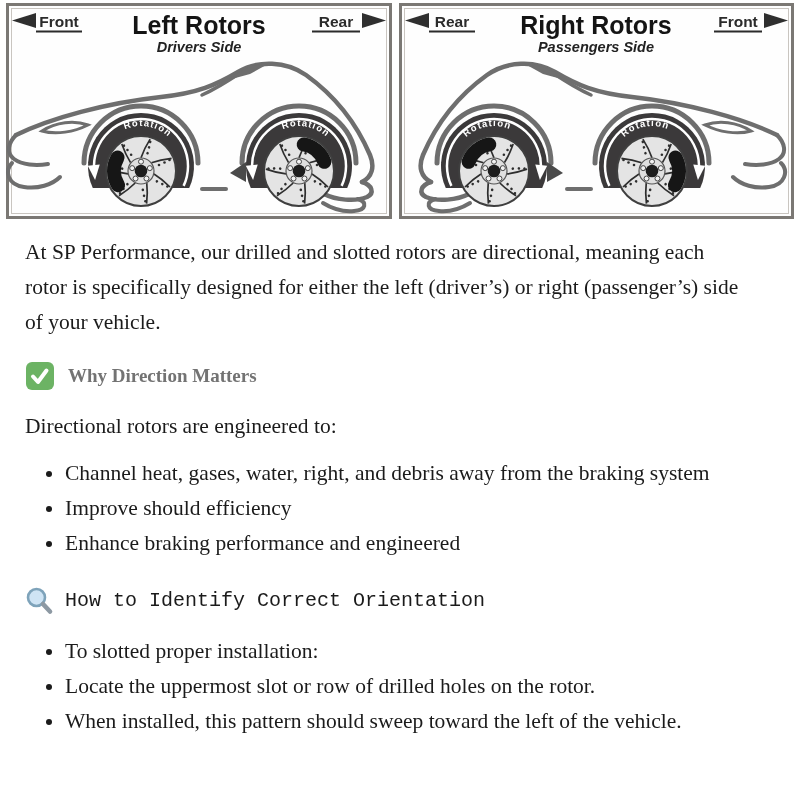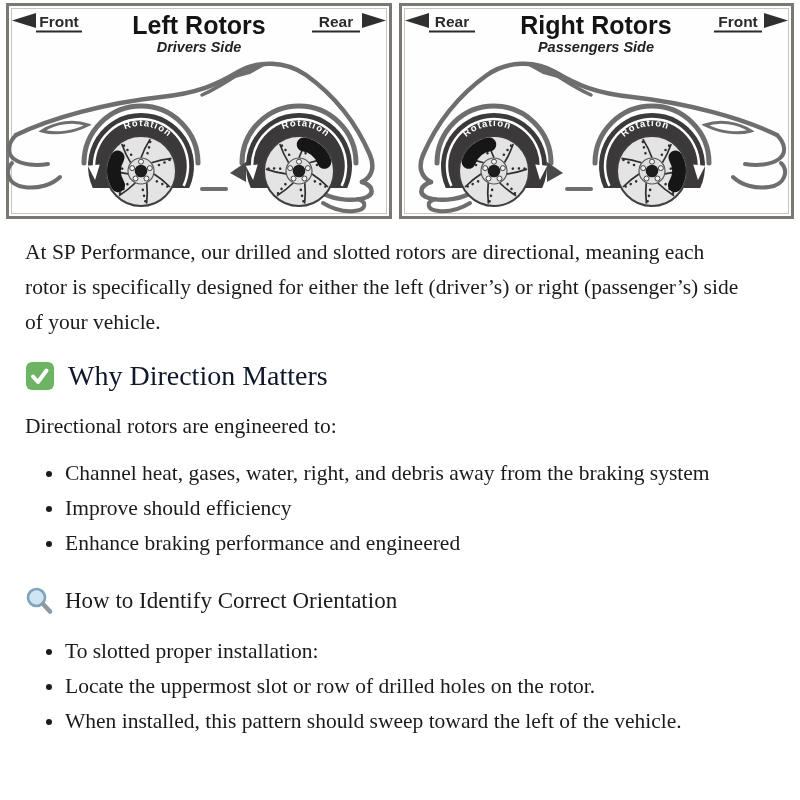--- a/index.html
+++ b/index.html
@@ -13,23 +13,23 @@
   .svg-sub{font:italic 700 14.5px "Liberation Sans", sans-serif;fill:#222;}
   .svg-dir{font:700 15.5px "Liberation Sans", sans-serif;fill:#2b2b2b;}
   .rot-text{font:700 9.5px "Liberation Sans", sans-serif;fill:#ffffff;letter-spacing:1.1px;}
   .carline{stroke:#6e6e6e;fill:none;stroke-linecap:round;}
 
   
   .content{padding:0 24px 0 25px;font-size:21.5px;line-height:35px;margin-top:10px;}
   .content p{margin:0;}
   p.intro{margin-top:13px;max-width:720px;}
   .hrow{display:flex;align-items:center;gap:13px;margin-top:18px;}
-  .hrow .htext{font-weight:400;font-size:28px;color:#0f172a;}
+  .hrow .htext{font-weight:700;font-size:19px;color:#737373;}
   .hrow2{display:flex;align-items:center;gap:11px;margin-top:22px;}
-  .hrow2 .htext2{font-weight:400;font-size:23px;color:#1b1b1b;}
+  .hrow2 .htext2{font-weight:400;font-size:20px;color:#1b1b1b;font-family:Liberation Mono, monospace;}
   p.lead{margin-top:16px;}
   ul{margin:12px 0 0 0;padding-left:40px;}
   ul.second{margin-top:16px;}
   li{line-height:35px;max-width:690px;}
   .emoji-svg{flex:0 0 auto;display:block;}
 </style>
 </head>
 <body>
 
 <div class="page">

